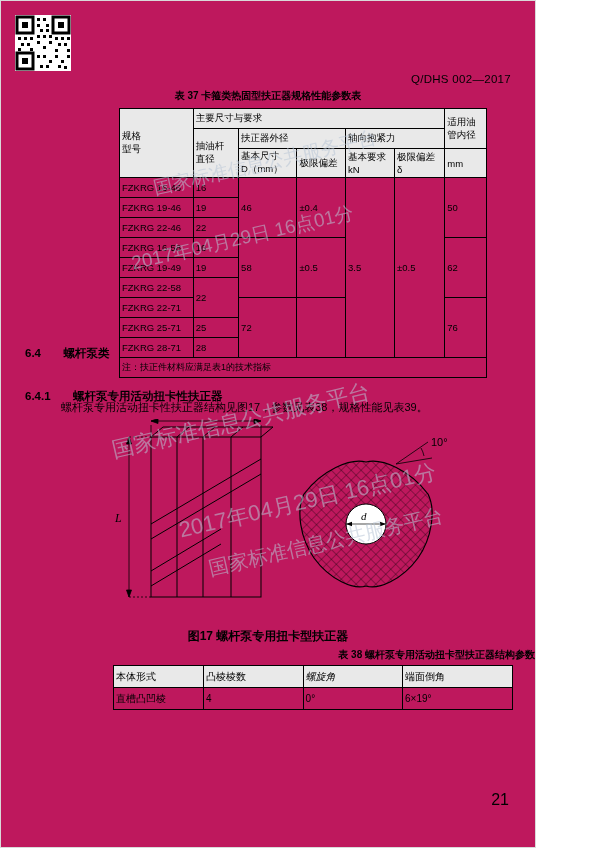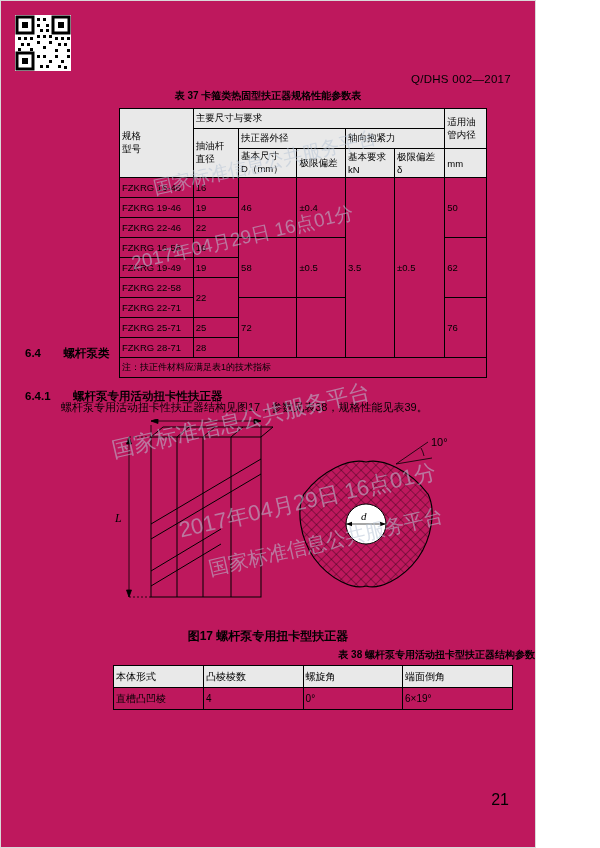--- a/index.html
+++ b/index.html
@@ -332,21 +332,21 @@
   </div>
 
   <div class="fig-cap" id="fig17cap">图17   螺杆泵专用扭卡型扶正器</div>
 
   <div class="tbl-title" id="t38-title">表 38   螺杆泵专用活动扭卡型扶正器结构参数</div>
   <table class="grid" id="t38">
     <tbody>
         <tr>
       <td class="hdr" style="width:90px;">本体形式</td>
       <td class="hdr" style="width:100px;">凸棱棱数</td>
-      <td class="hdr" style="width:100px;">螺旋角</td>
+      <td class="hdr" style="width:100px;font-style:italic;">螺旋角</td>
       <td class="hdr" style="width:110px;">端面倒角</td>
     </tr>
     <tr>
       <td>直槽凸凹棱</td>
       <td>4</td>
       <td>0°</td>
       <td>6×19°</td>
     </tr>
   </tbody>
     </table>

